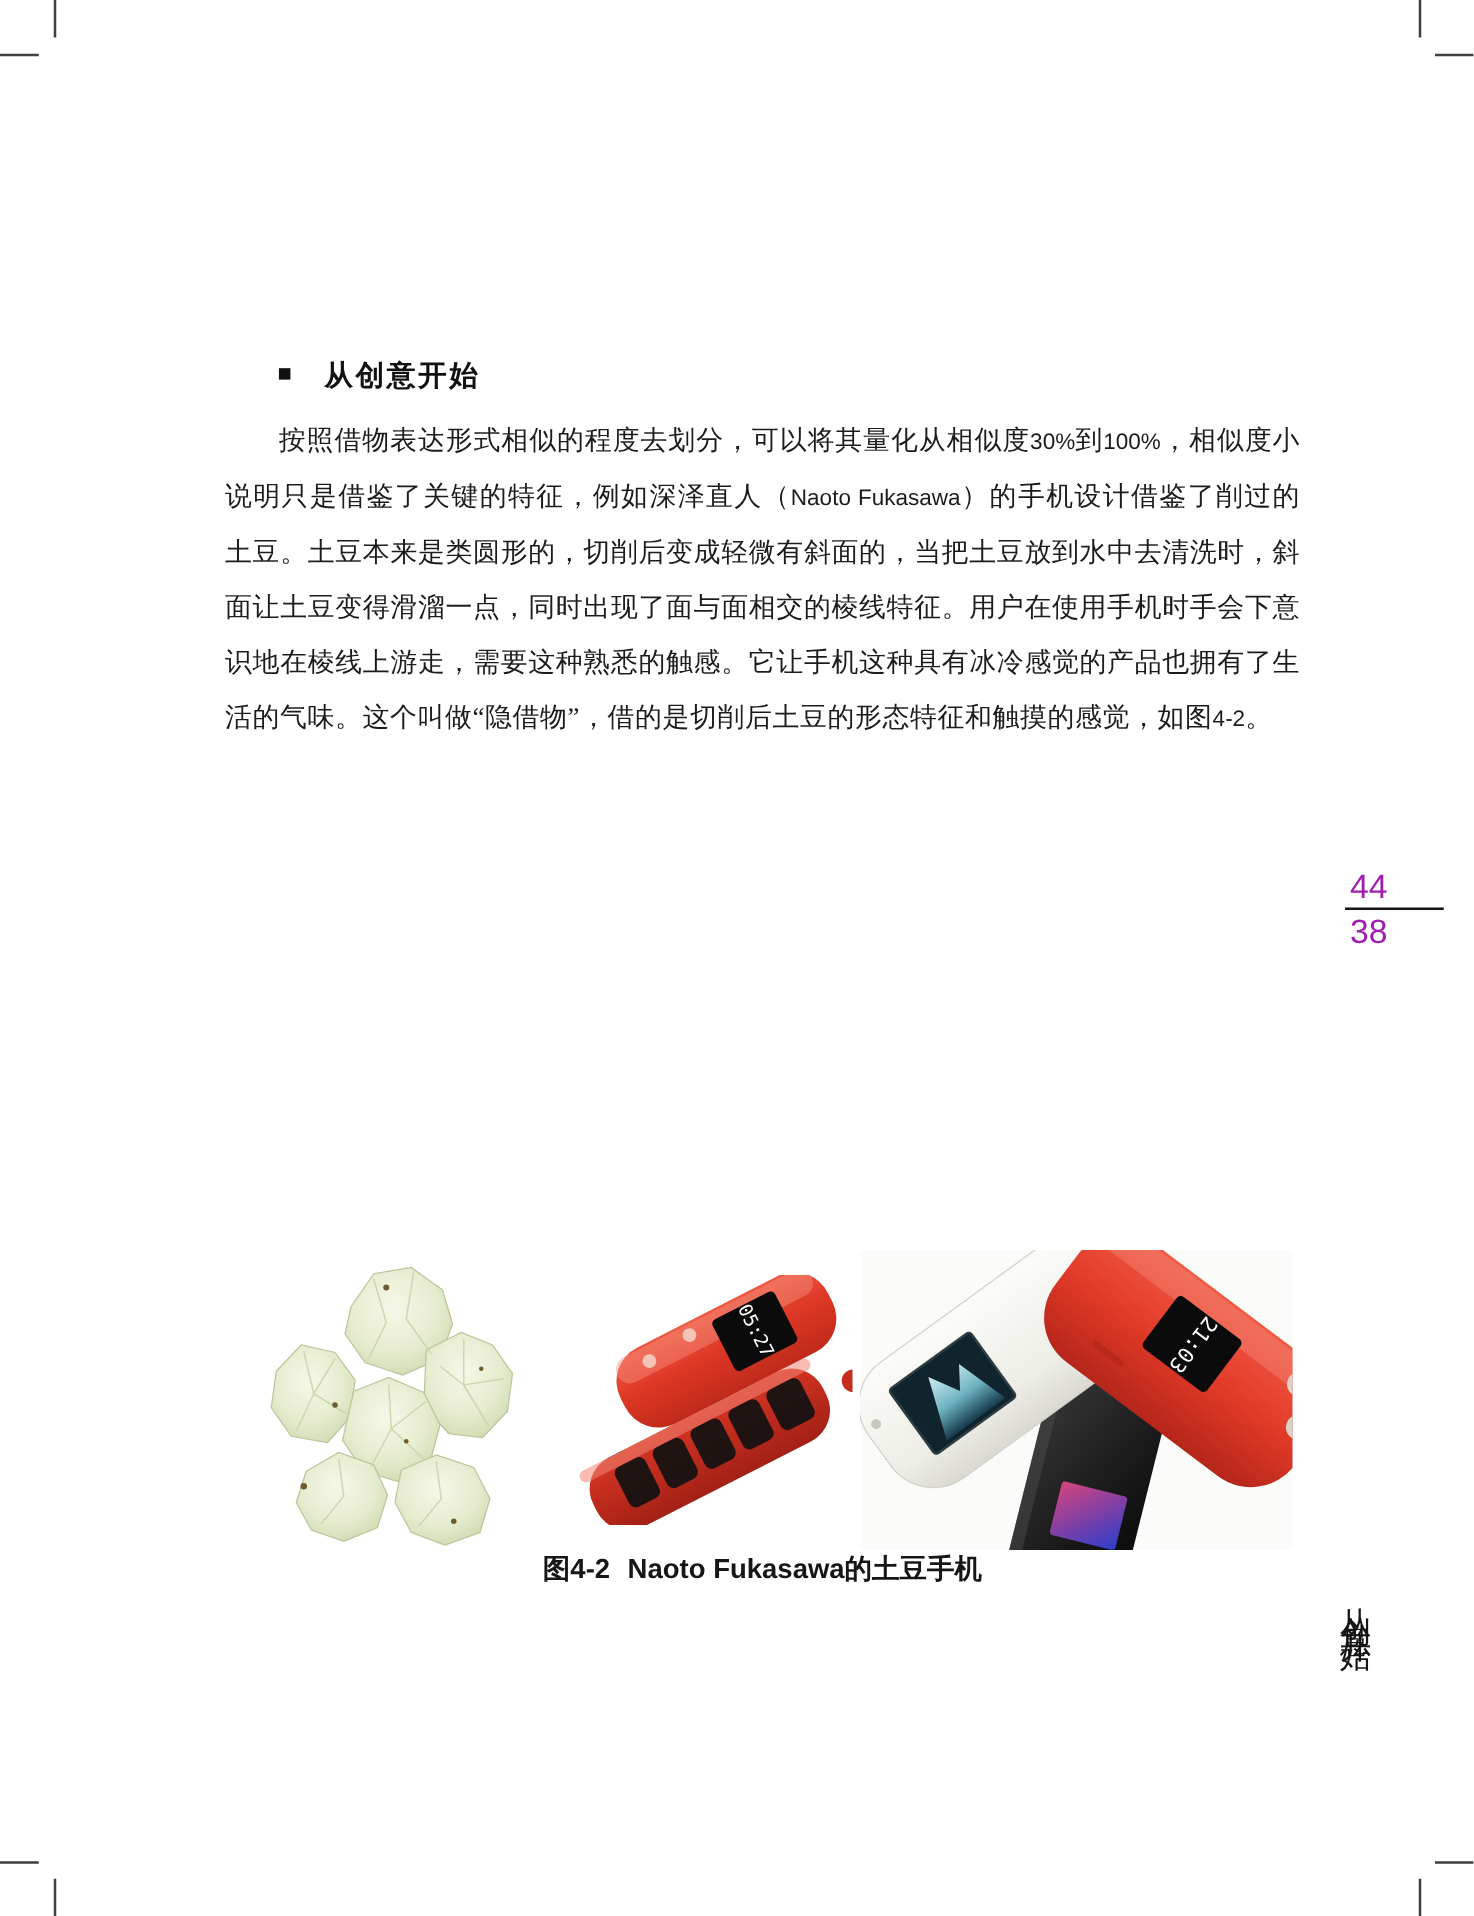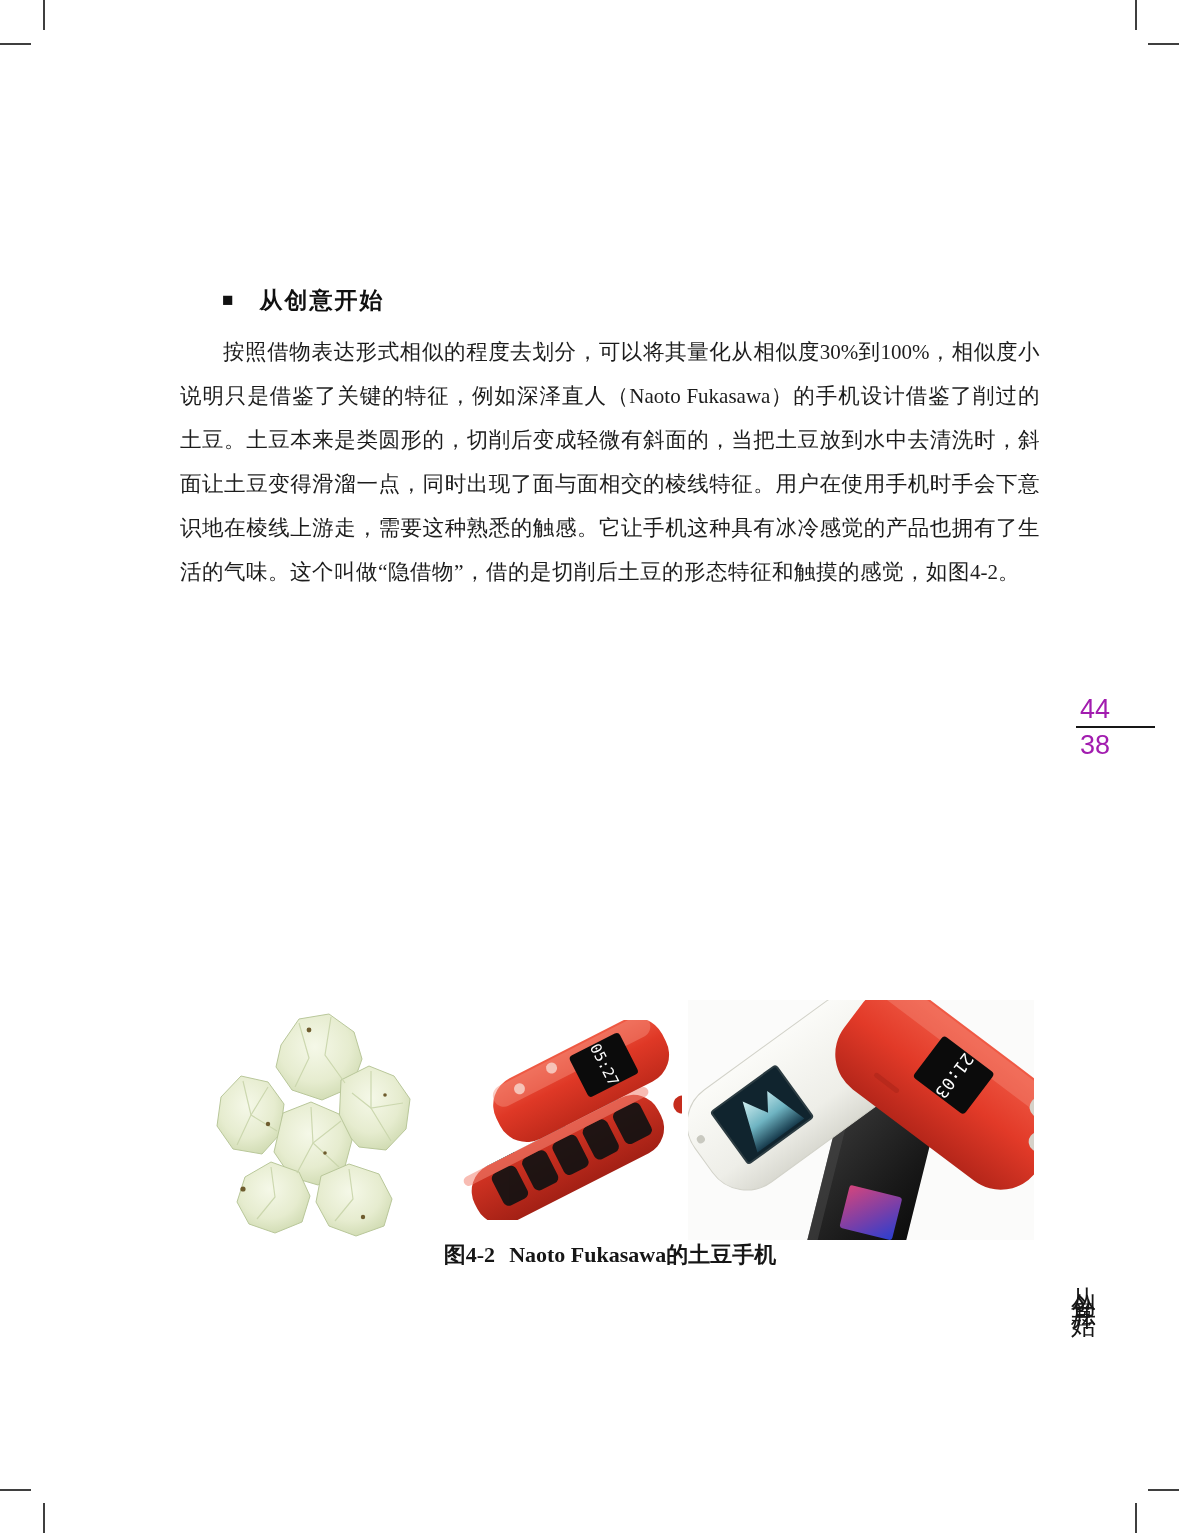--- a/index.html
+++ b/index.html
@@ -42,32 +42,32 @@
   .bodytext p {
     margin: 0;
     font-size: 21.5px;
     line-height: 44px;
     text-align: justify;
     text-indent: 2em;
     letter-spacing: 0.5px;
     color: #1c1c1c;
   }
   .latin {
-    font-family: Liberation Serif, serif;
+    font-family: Liberation Sans, sans-serif;
     letter-spacing: 0;
-    font-size: 21px;
+    font-size: 18px;
   }
   
   .fig-img { position: absolute; }
   .caption {
     position: absolute;
     left: 180px; top: 1240px;
     width: 860px;
     text-align: center;
-    font-family: Liberation Serif, serif;
+    font-family: Liberation Sans, sans-serif;
     font-size: 22px;
     font-weight: bold;
     color: #161616;
   }
   .caption .cap-label { margin-right: 14px; }
   
   .page-marker {
     position: absolute;
     left: 1076px; top: 694px;
     width: 80px;

